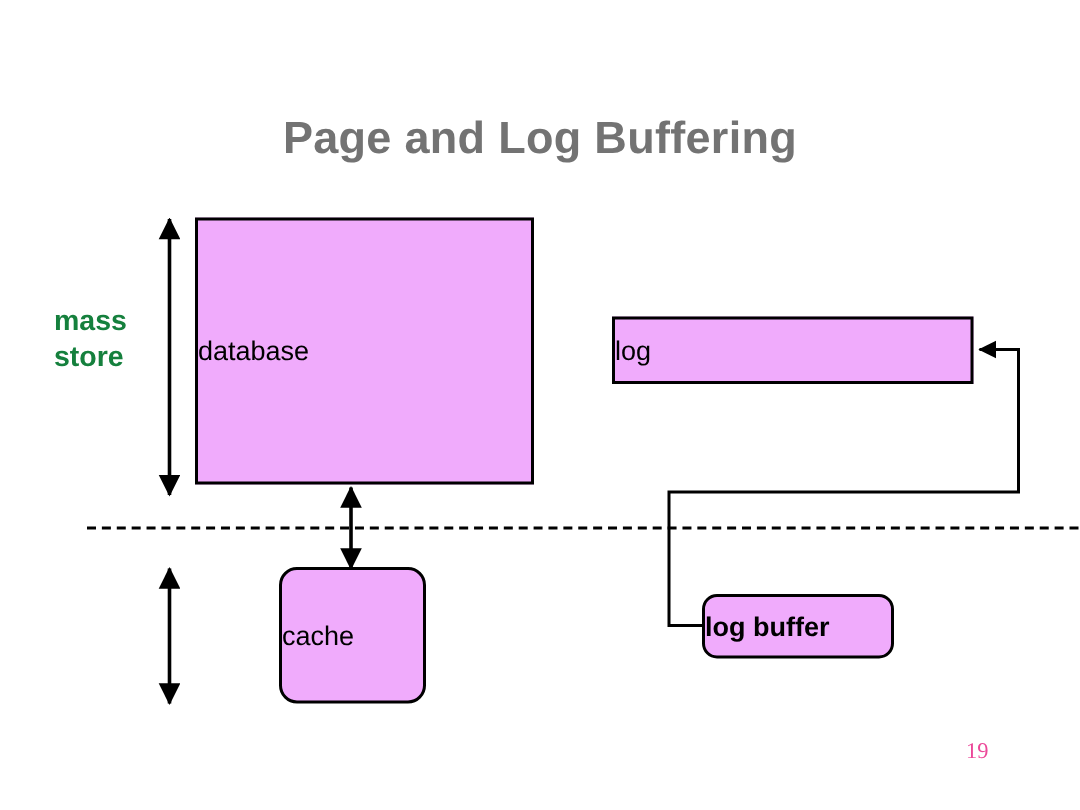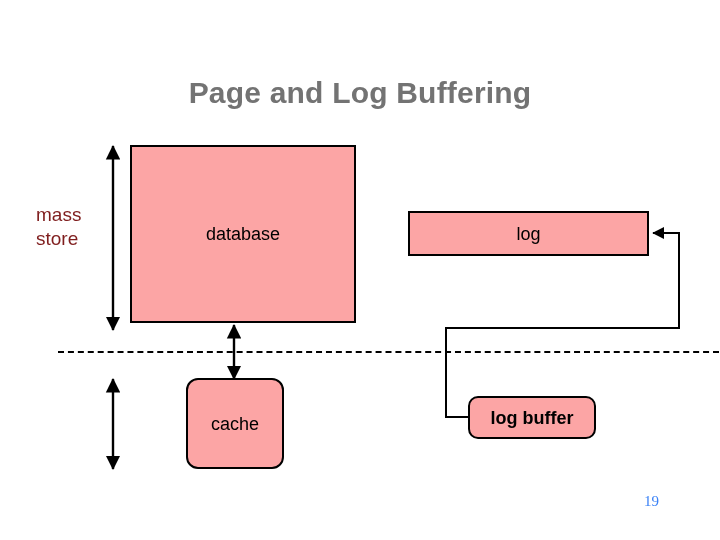--- a/index.html
+++ b/index.html
@@ -31,45 +31,44 @@
     color: #737373;
     letter-spacing: 0.2px;
     white-space: nowrap;
   }
 
   
   .box {
     position: absolute;
     box-sizing: border-box;
     border: 2px solid #000000;
-    background: #fca5a5;
+    background: #f0abfc;
     display: flex;
     align-items: center;
-    justify-content: center;
     color: #000000;
   }
   .box-label {
     font-size: 18px;
     line-height: 1;
     white-space: nowrap;
   }
   .bold-label { font-weight: bold; }
 
   
   #box-database { left: 130px; top: 145px; width: 226px; height: 178px; }
   #box-log      { left: 408px; top: 211px; width: 241px; height: 45px; }
   #box-cache    { left: 186px; top: 378px; width: 98px;  height: 91px; border-radius: 12px;  }
   #box-logbuffer{ left: 468px; top: 396px; width: 128px; height: 43px; border-radius: 10px;  }
 
   
   .side-label {
     position: absolute;
     font-size: 19px;
-    font-weight: normal;
-    color: #7f1d1d;
+    font-weight: bold;
+    color: #15803d;
     line-height: 1.28;
     white-space: pre-line;
   }
   #label-mass-store  { left: 36px; top: 203px; }
   #label-main-memory { left: 17px; top: 387px; }
 
   
   #memory-boundary {
     position: absolute;
     left: 58px;
@@ -89,21 +88,21 @@
     pointer-events: none;
   }
 
   
   #page-number {
     position: absolute;
     left: 644px;
     top: 493px;
     font-family: "Liberation Serif", serif;
     font-size: 15px;
-    color: #3b82f6;
+    color: #ec4899;
   }
 </style>
 </head>
 <body>
 
 <div id="slide">
 
   <div id="slide-title">Page and Log Buffering</div>
 
   <div id="memory-boundary"></div>

